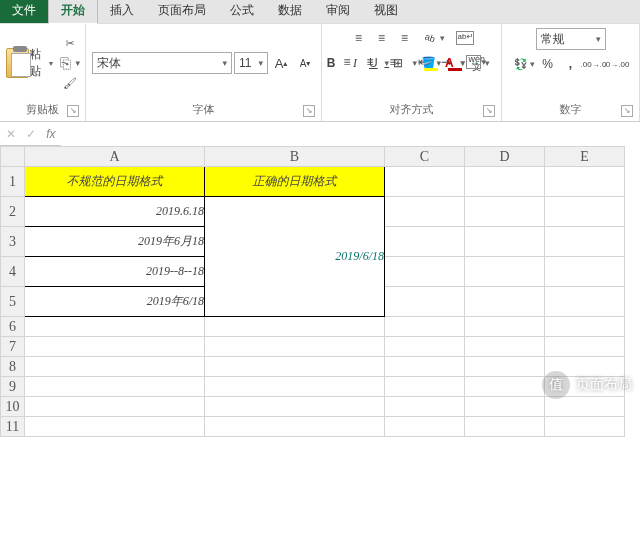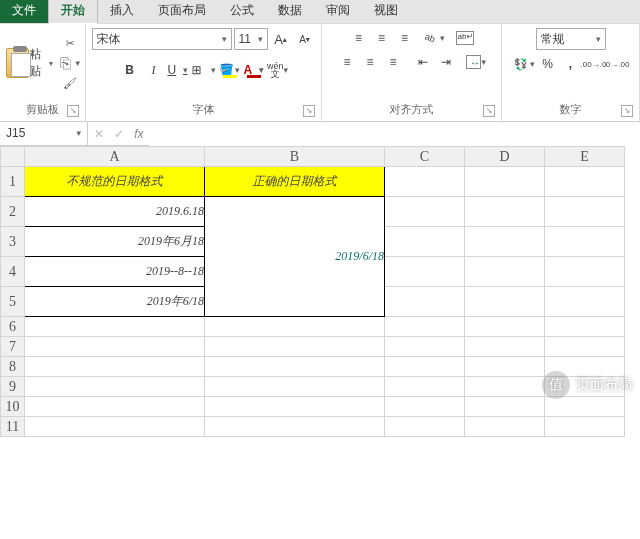--- a/index.html
+++ b/index.html
@@ -20,21 +20,21 @@
 .paste { display: flex; align-items: center; padding: 2px; }
 .paste-icon { width: 28px; height: 30px; background: linear-gradient(#f9e0a8,#e5b84f); border: 1px solid #c79a3a; border-radius: 2px; position: relative; }
 .paste-icon::before { content: ""; position: absolute; top: -3px; left: 6px; width: 14px; height: 6px; background: #888; border-radius: 2px; }
 .paste-icon::after { content: ""; position: absolute; top: 4px; left: 4px; width: 18px; height: 22px; background: #fff; border: 1px solid #aaa; }
 .mini-btns { display: flex; flex-direction: column; gap: 2px; }
 .mini { width: 22px; height: 18px; border: 1px solid transparent; display: flex; align-items: center; justify-content: center; font-size: 11px; }
 .cut-icon::before { content: "✂"; color: #666; }
 .copy-icon::before { content: "⎘"; color: #666; font-size: 14px; }
 .brush-icon::before { content: "🖌"; font-size: 11px; }
 
-.font-body { display: flex; flex-direction: column; gap: 10px; padding: 2px; }
+.font-body { display: flex; flex-direction: row; gap: 4px; padding: 2px; }
 .font-row { display: flex; align-items: center; gap: 2px; }
 .combo { border: 1px solid #aaa; background: #fff; height: 22px; display: flex; align-items: center; padding: 0 4px; font-size: 12px; }
 .font-name { width: 140px; }
 .font-size { width: 34px; }
 .dd::after { content: "▾"; margin-left: auto; font-size: 9px; color: #666; }
 .sq { width: 22px; height: 20px; display: flex; align-items: center; justify-content: center; border: 1px solid transparent; font-size: 12px; }
 .sq.bold { font-weight: bold; }
 .sq.italic { font-style: italic; font-family: serif; }
 .sq.underline { text-decoration: underline; }
 .border-btn { width: 26px; }
@@ -196,21 +196,20 @@
       </div>
     </div>
     <div class="group-label">
       <span>数字</span>
       <div class="dialog-launcher">↘</div>
     </div>
   </div>
 </div>
 
 <div class="formula-bar">
-  <div class="namebox dd">J15</div>
   <div class="fb-btns">
     <span>✕</span>
     <span>✓</span>
     <span class="fx">fx</span>
   </div>
   <input class="fb-input" value="" style="">
 </div>
 
 <div class="sheet">
 <table class="grid">

